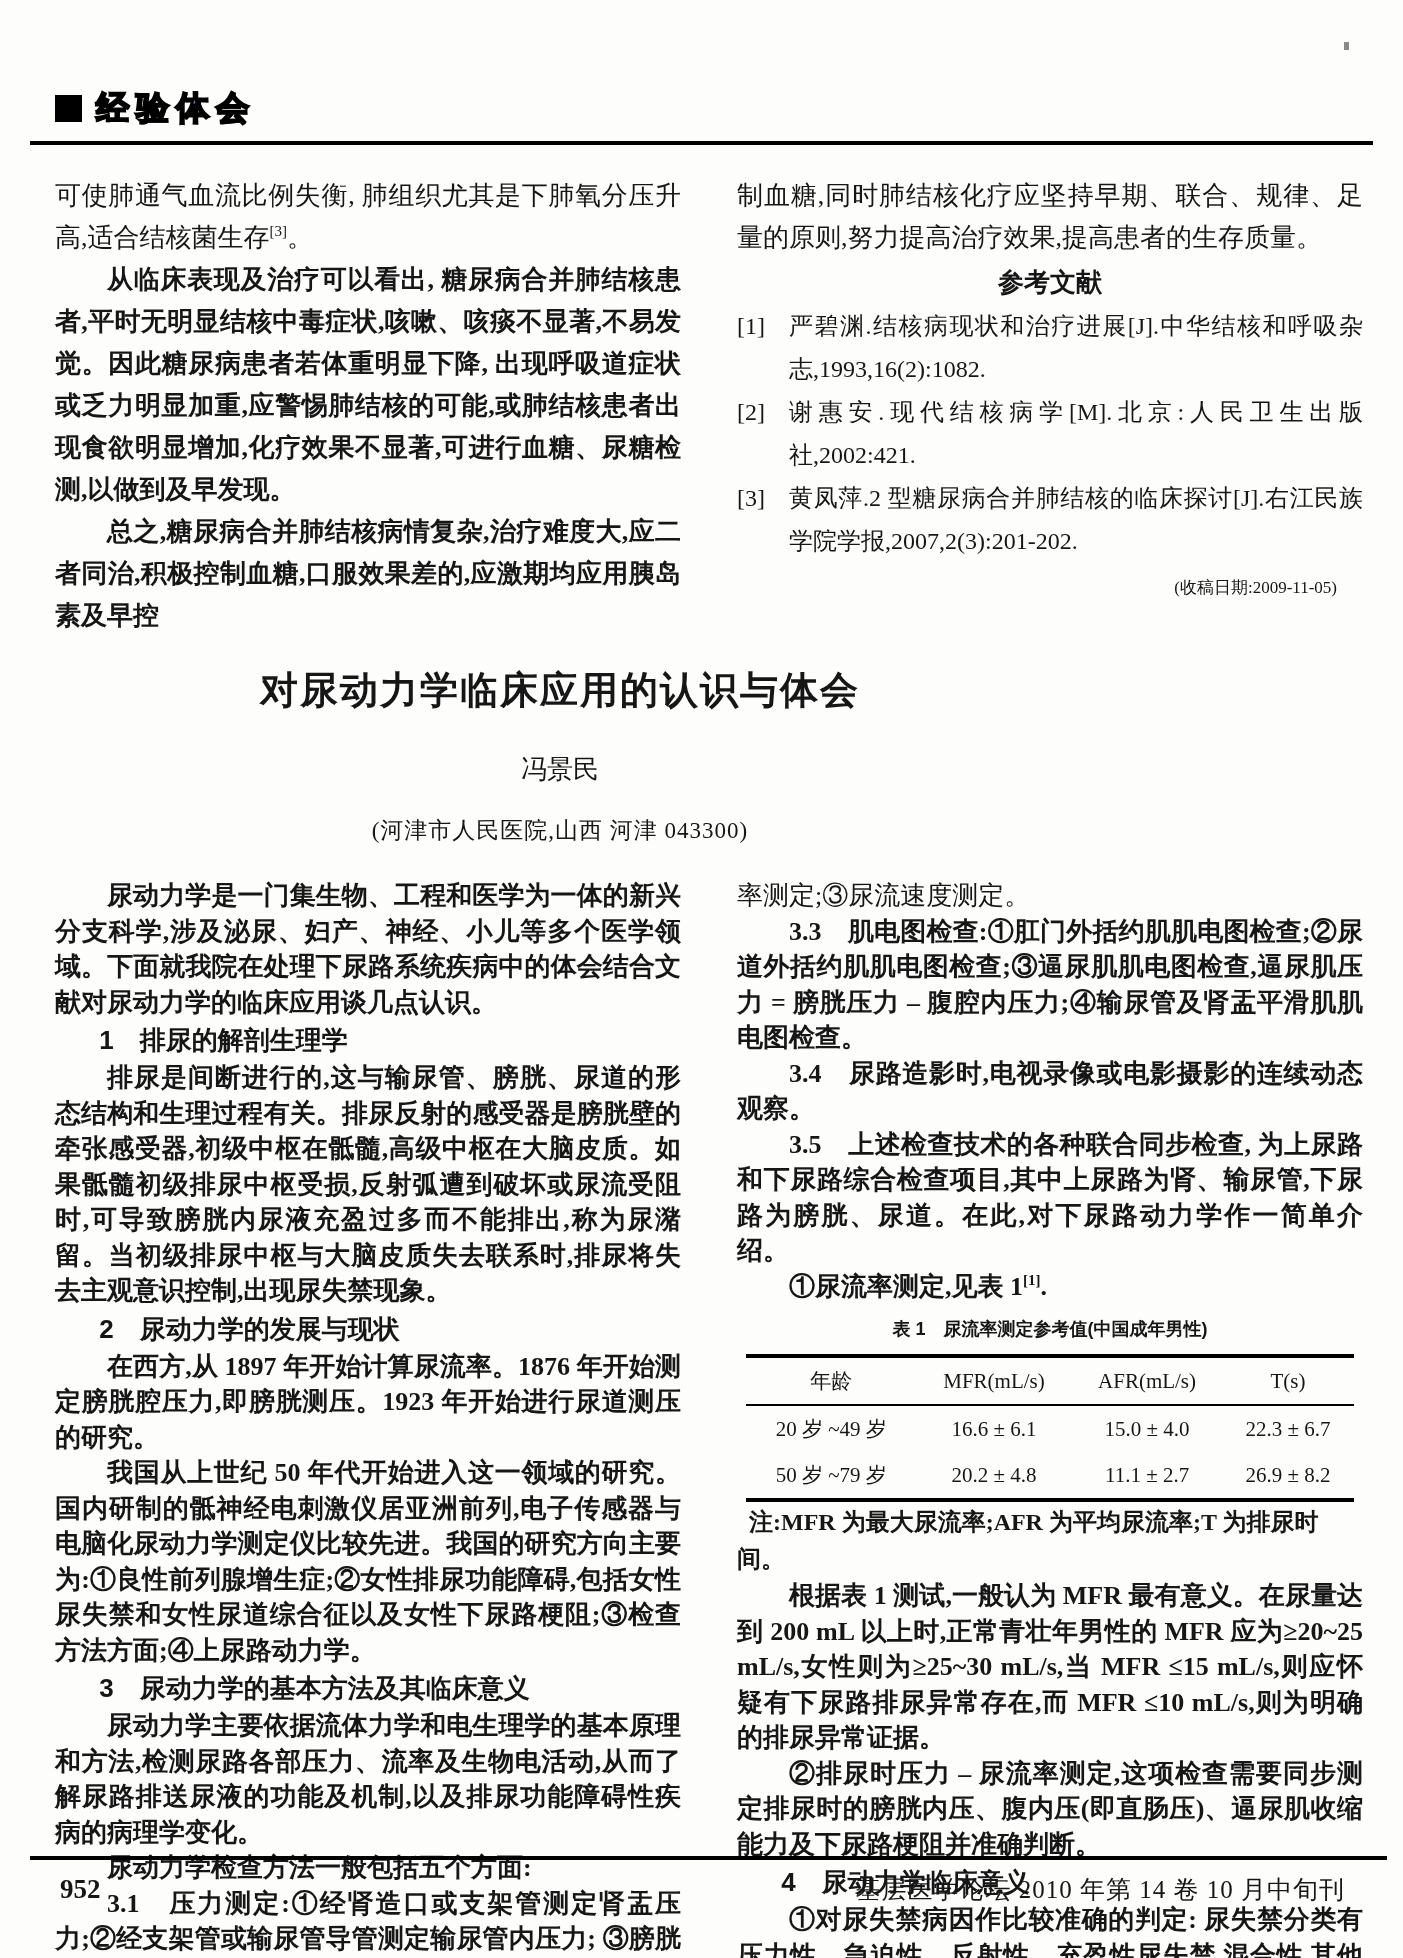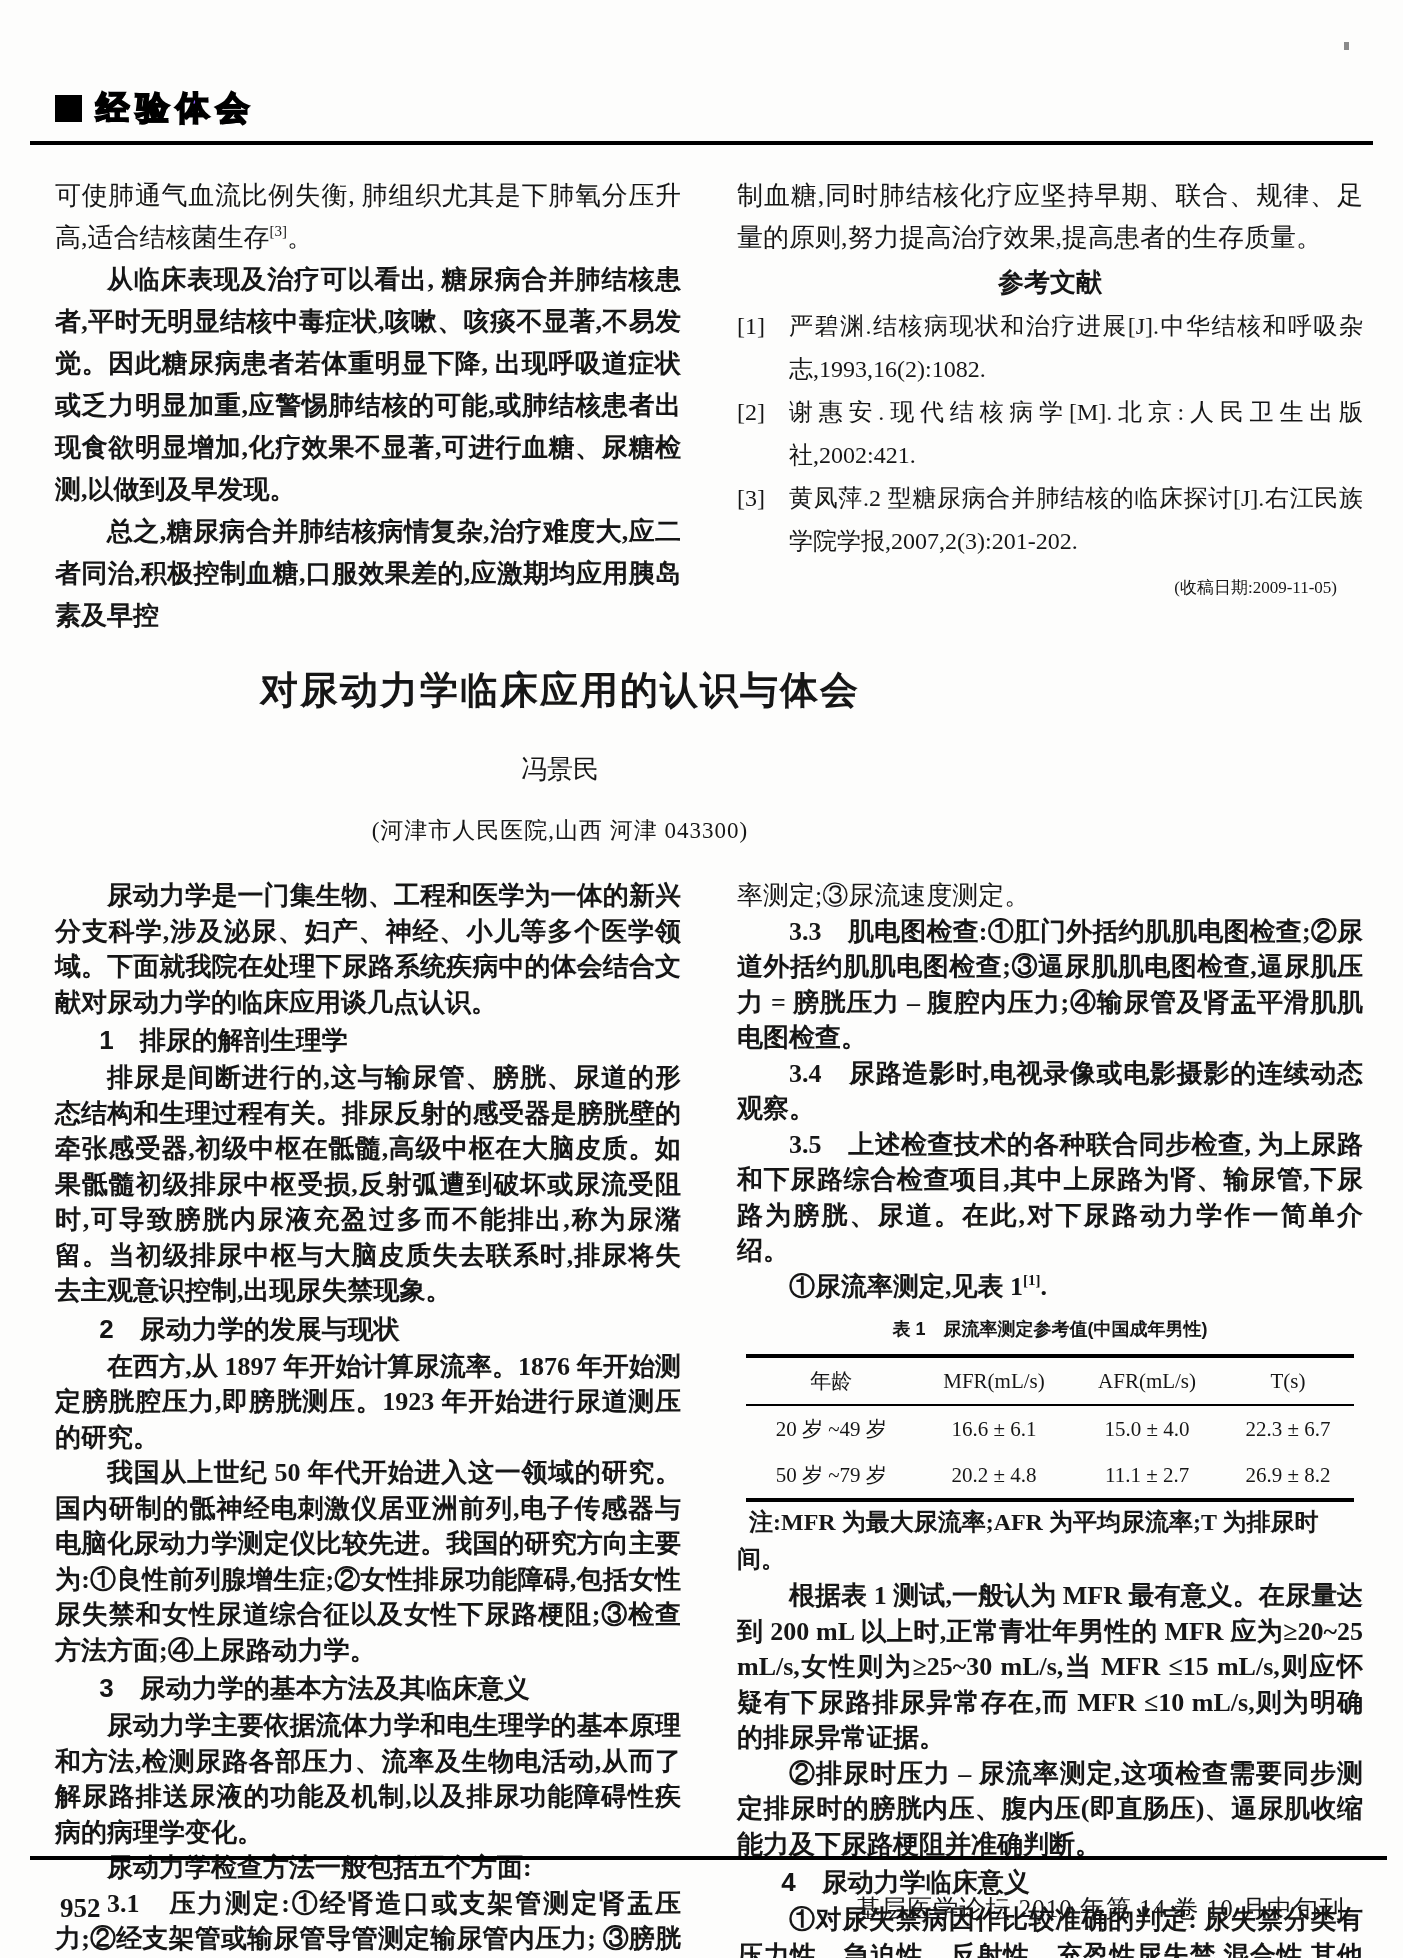--- a/index.html
+++ b/index.html
@@ -52,21 +52,21 @@
   
   .tbl-caption{text-align:center;font-family:"Liberation Sans","DejaVu Sans",sans-serif;
     font-weight:bold;font-size:18px;line-height:34px;margin-top:8px;}
   table{width:97%;margin:8px auto 2px;border-collapse:collapse;
     border-top:4px solid #000;border-bottom:4px solid #000;}
   th{border-bottom:2px solid #000;}
   th,td{font-size:21px;font-weight:normal;text-align:center;padding:9px 2px;white-space:nowrap;}
   .tbl-note{font-size:24px;font-weight:bold;line-height:37px;text-indent:0.5em;}
   
   .footer{position:absolute;left:30px;right:16px;top:1856px;border-top:4px solid #000;
-    padding-top:32px;display:flex;justify-content:space-between;align-items:baseline;font-family:Liberation Serif, serif;}
+    padding-top:13px;display:flex;justify-content:space-between;align-items:baseline;font-family:Liberation Serif, serif;}
   .page-num{font-weight:bold;font-size:27px;padding-left:30px;}
   .journal{font-size:25px;padding-right:42px;letter-spacing:1px;}
 </style>
 </head>
 <body>
 
 <div class="page">
 
   <div class="artifact-dot"></div>
 

